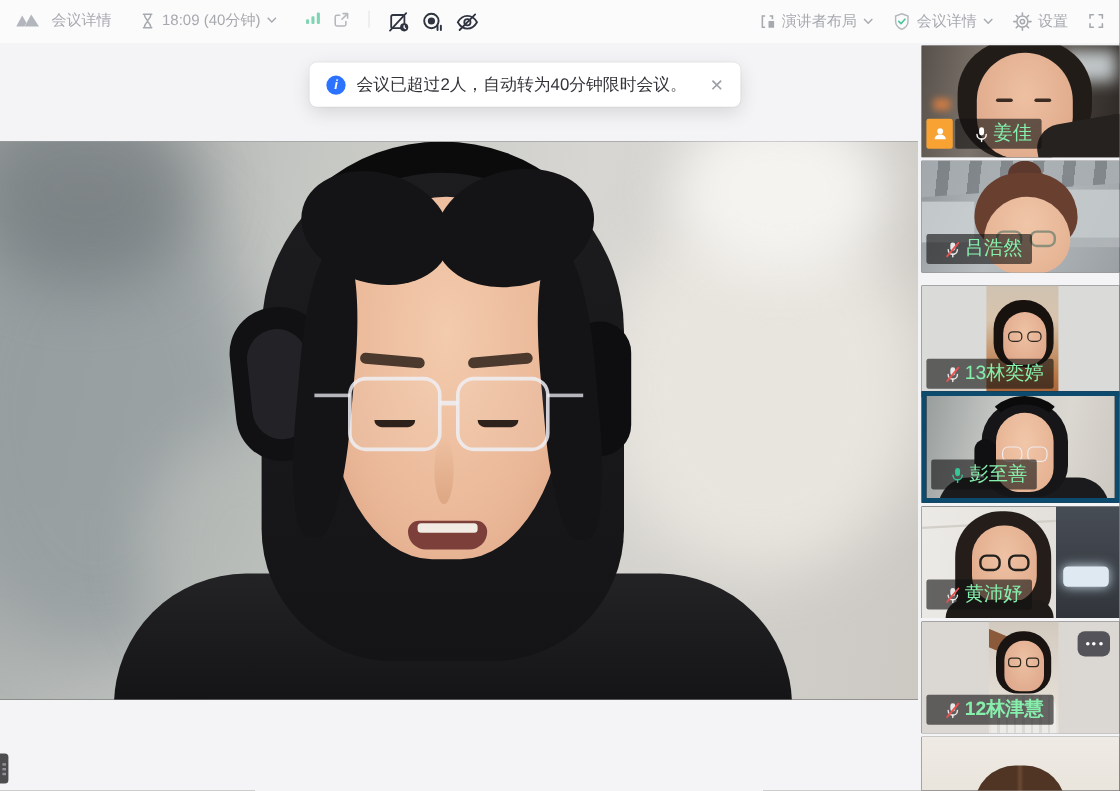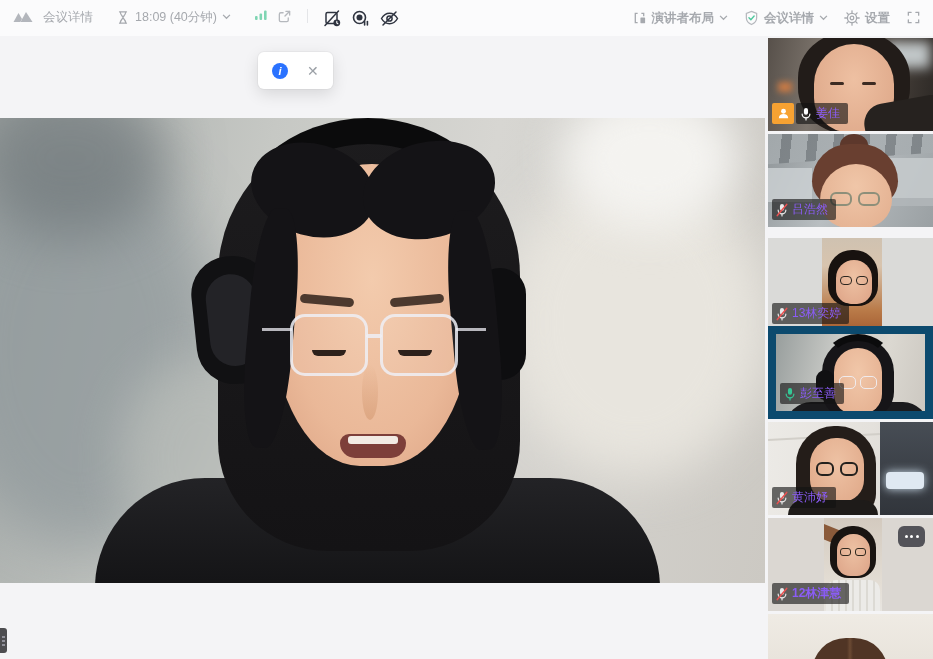--- a/index.html
+++ b/index.html
@@ -5,21 +5,21 @@
   * { margin:0; padding:0; box-sizing:border-box; }
   html,body { width:933px; height:659px; overflow:hidden; }
   body { font-family:"Liberation Sans", sans-serif; background:#f4f4f6; position:relative; }
 
   
   .topbar { position:absolute; left:0; top:0; width:933px; height:36px;
     background:#fbfbfc; display:flex; align-items:center; padding:0 12px;
     color:#a6a9ae; font-size:12.5px; z-index:30; }
   .tb-group { display:flex; align-items:flex-start; gap:8px; }
   .tb-left { gap:9px; }
-  .tb-right { margin-left:auto; gap:16px;font-weight:bold; }
+  .tb-right { margin-left:auto; gap:16px; }
   .tb-item { display:flex; align-items:center; gap:5px; cursor:default; }
   .tb-sep { width:1px; height:14px; background:#e4e5e8; margin:0 6px; }
   .icon { display:inline-flex; align-items:center; justify-content:center; }
   .dark-ico { color:#2f3440; }
   .space-l { margin-left:14px; }
 
   
   .banner { position:absolute; left:258px; top:52px; height:37px; z-index:40;
     background:#ffffff; border-radius:6px; box-shadow:0 5px 16px rgba(0,0,0,.12), 0 0 0 1px rgba(0,0,0,.03);
     display:flex; align-items:center; padding:0 14px; gap:9px; }
@@ -80,25 +80,25 @@
   .eye-l { left:312px; top:232px; }
   .eye-r { left:398px; top:232px; }
   .mv-nose { position:absolute; left:362px; top:246px; width:16px; height:56px; border-radius:50%;
     background:linear-gradient(180deg,rgba(0,0,0,0),#d2976f); opacity:.55; }
   .mv-mouth { position:absolute; left:340px; top:316px; width:66px; height:24px;
     border-radius:12px 12px 20px 20px; background:#7d3f3a; }
   .mv-teeth { position:absolute; left:348px; top:318px; width:50px; height:8px; border-radius:3px; background:#f2ebe4; }
 
   
   .tile { position:absolute; left:768px; width:165px; height:93px; background:#111; overflow:hidden; }
-  .tile.active { border:8px solid #0c4a6e;font-family:Liberation Mono, monospace; }
+  .tile.active { border:4px solid #0c4a6e;font-family:Liberation Mono, monospace; }
   .label-row { position:absolute; left:4px; bottom:7px; display:flex; align-items:stretch; gap:2px; z-index:5; }
   .host-badge { width:22px; background:#f7a232; border-radius:2px; display:flex; align-items:center; justify-content:center; }
   .name-tag { display:flex; align-items:center; gap:4px; background:rgba(18,18,18,.62);
-    color:#8b5cf6; font-size:12px; padding:2px 8px 2px 4px; border-radius:2px; white-space:nowrap; }
+    color:#86efac; font-size:16px; padding:2px 8px 2px 16px; border-radius:2px; white-space:nowrap; }
   .more-btn { position:absolute; right:8px; top:8px; width:27px; height:21px; border-radius:6px;
     background:rgba(72,72,78,.92); display:flex; align-items:center; justify-content:center; gap:2.5px; z-index:6; }
   .more-btn i { width:3px; height:3px; border-radius:50%; background:#fff; }
 
   .t-abs { position:absolute; }
   
   .p1-bg { inset:0; background:linear-gradient(100deg,#57504a 0%,#7c746c 30%,#514942 62%,#2c2825 100%); }
   .p1-light { left:118px; top:4px; width:44px; height:26px; background:#cfd6d8; filter:blur(6px); opacity:.9; }
   .p1-lamp { left:10px; top:44px; width:14px; height:10px; background:#c97a45; filter:blur(3px); }
   .p1-hair { left:30px; top:-6px; width:112px; height:102px; border-radius:45%; background:#221c19; }
@@ -298,20 +298,21 @@
     <span class="tb-item icon">
       <svg width="15" height="15" viewBox="0 0 16 16" fill="none" stroke="#a6a9ae" stroke-width="1.4" stroke-linecap="round">
           <path d="M2.5 5.5v-3h3M10.5 2.5h3v3M13.5 10.5v3h-3M5.5 13.5h-3v-3"></path>
         </svg>
     </span>
   </div>
 </div>
 
 <div class="banner">
   <span class="info-ico">i</span>
+  <span class="banner-text">会议已超过2人，自动转为40分钟限时会议。</span>
   <span class="banner-close">✕</span>
 </div>
 
 <div class="main-video">
   <div class="mv-bg">
     <div class="blob b1"></div>
       <div class="blob b2"></div>
       <div class="blob b3"></div>
     <div class="blob b4"></div>
       <div class="blob b5"></div>

